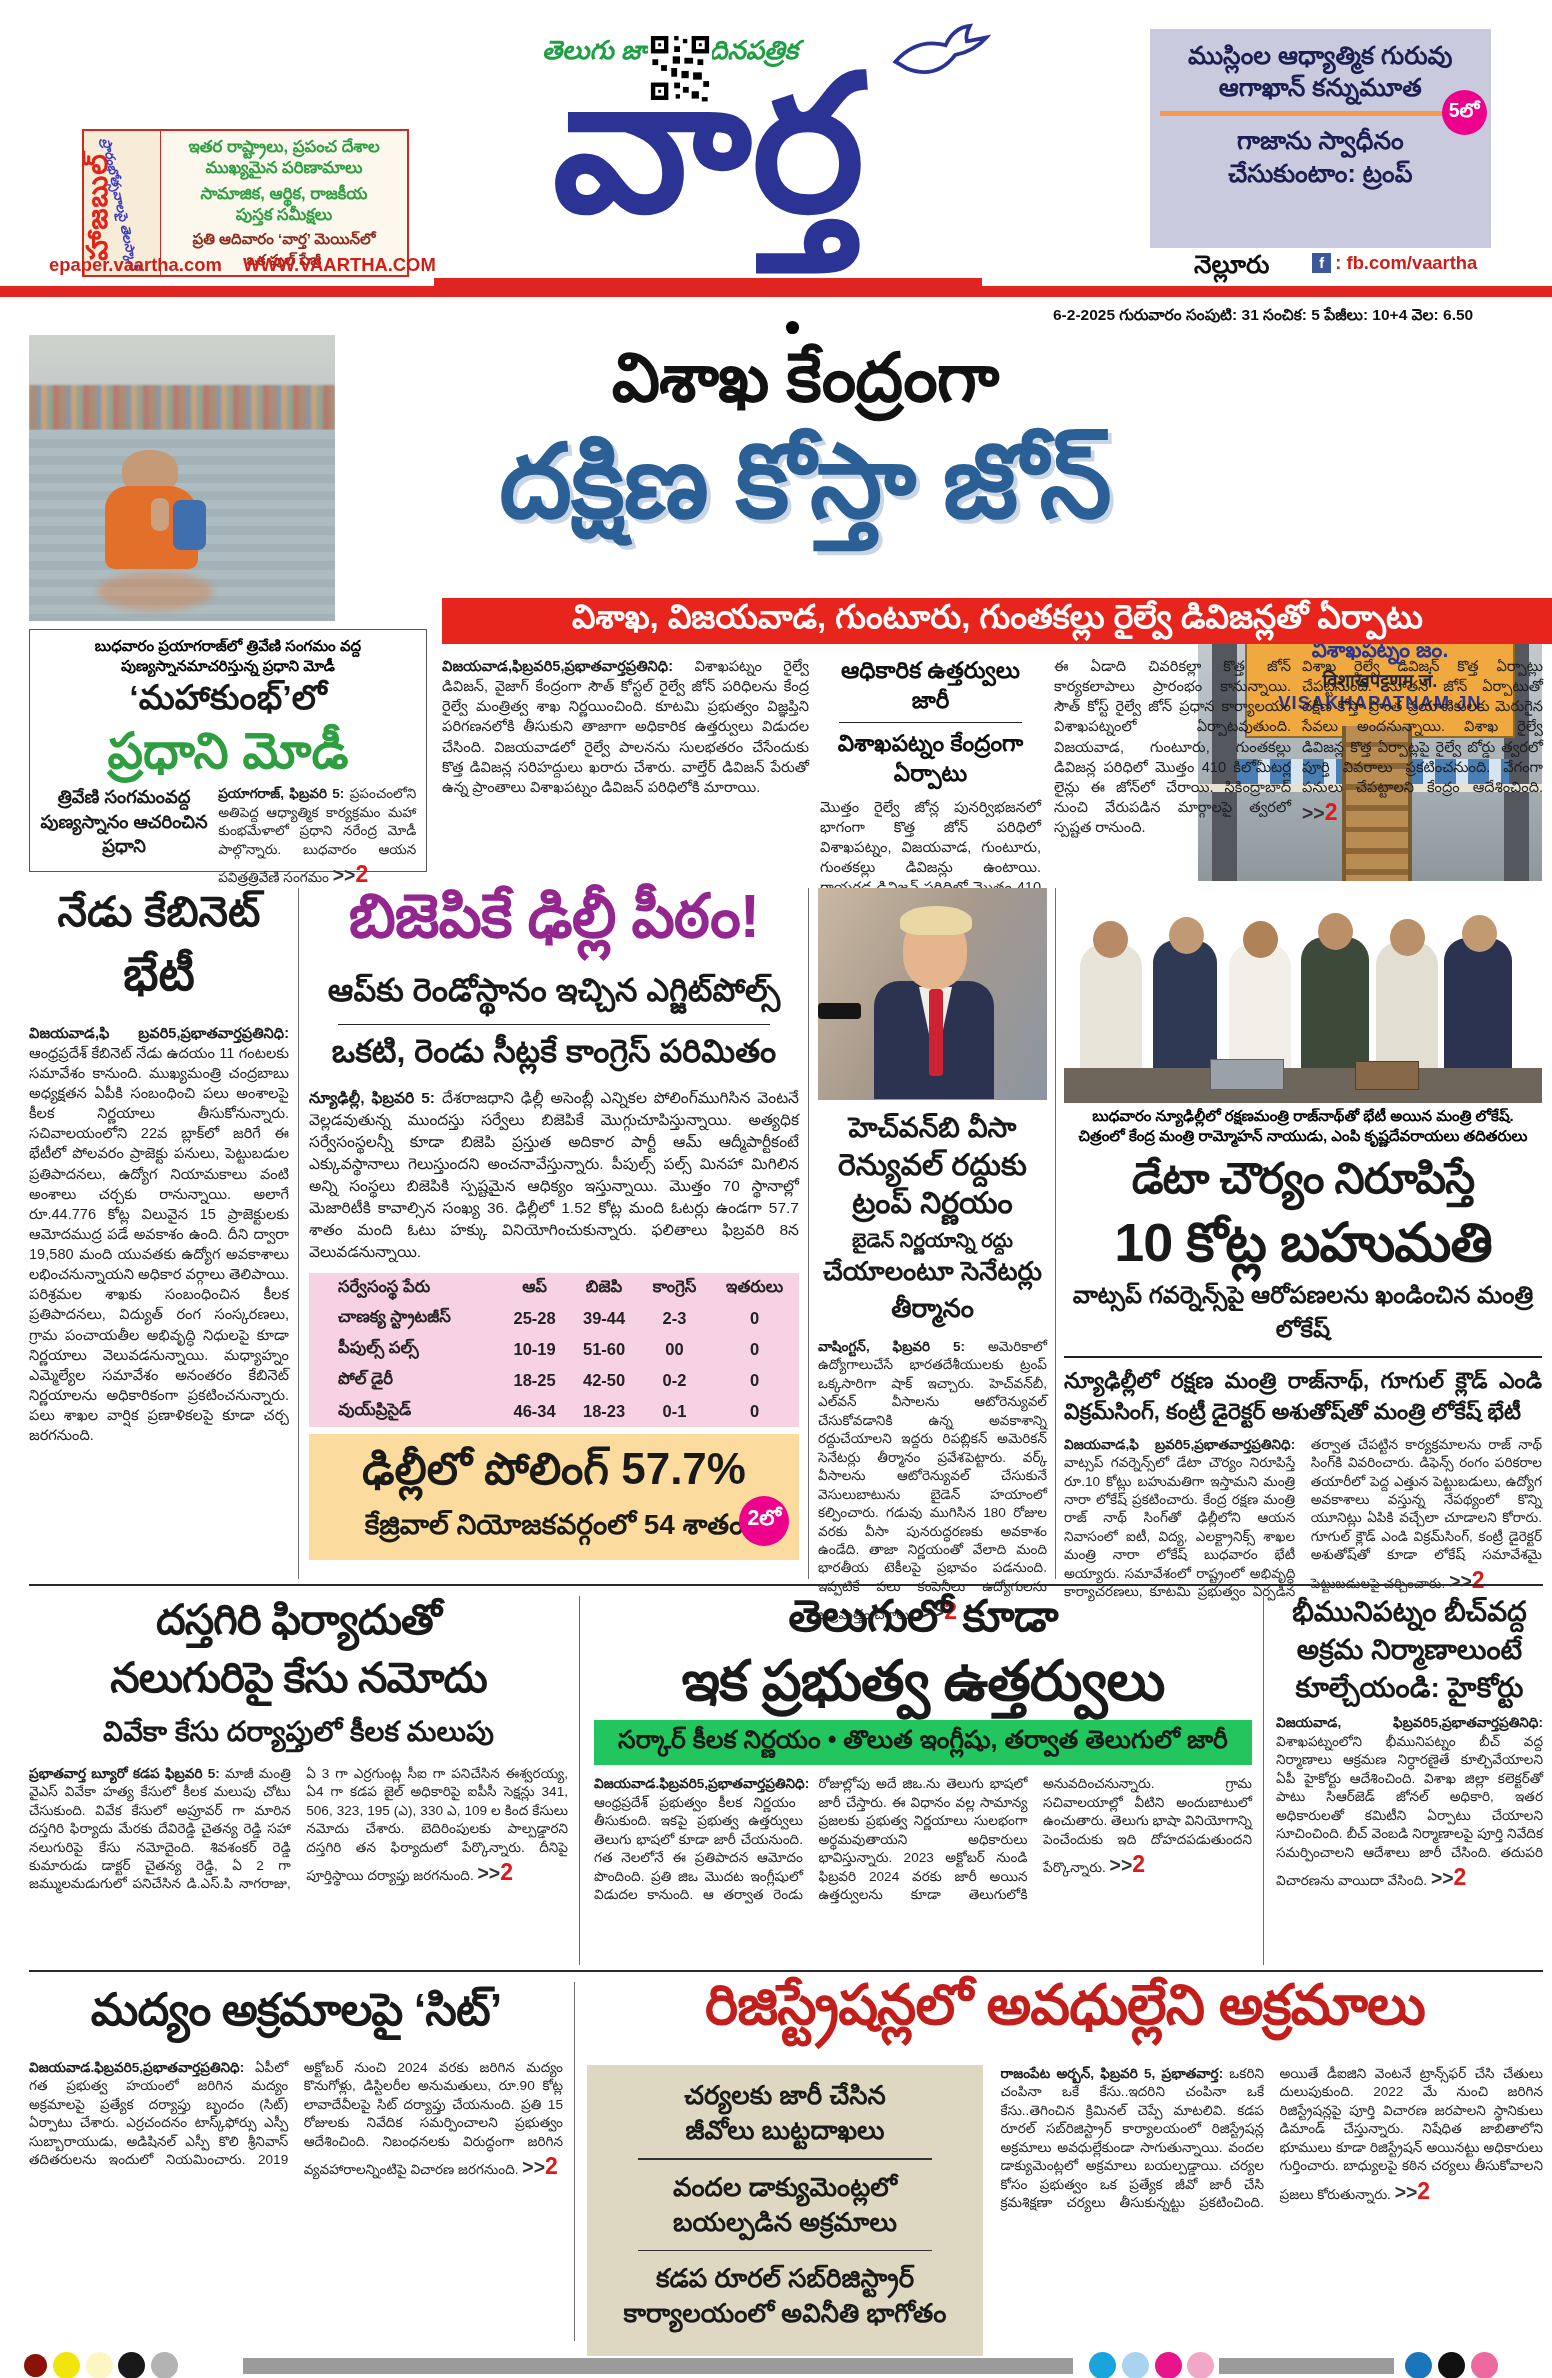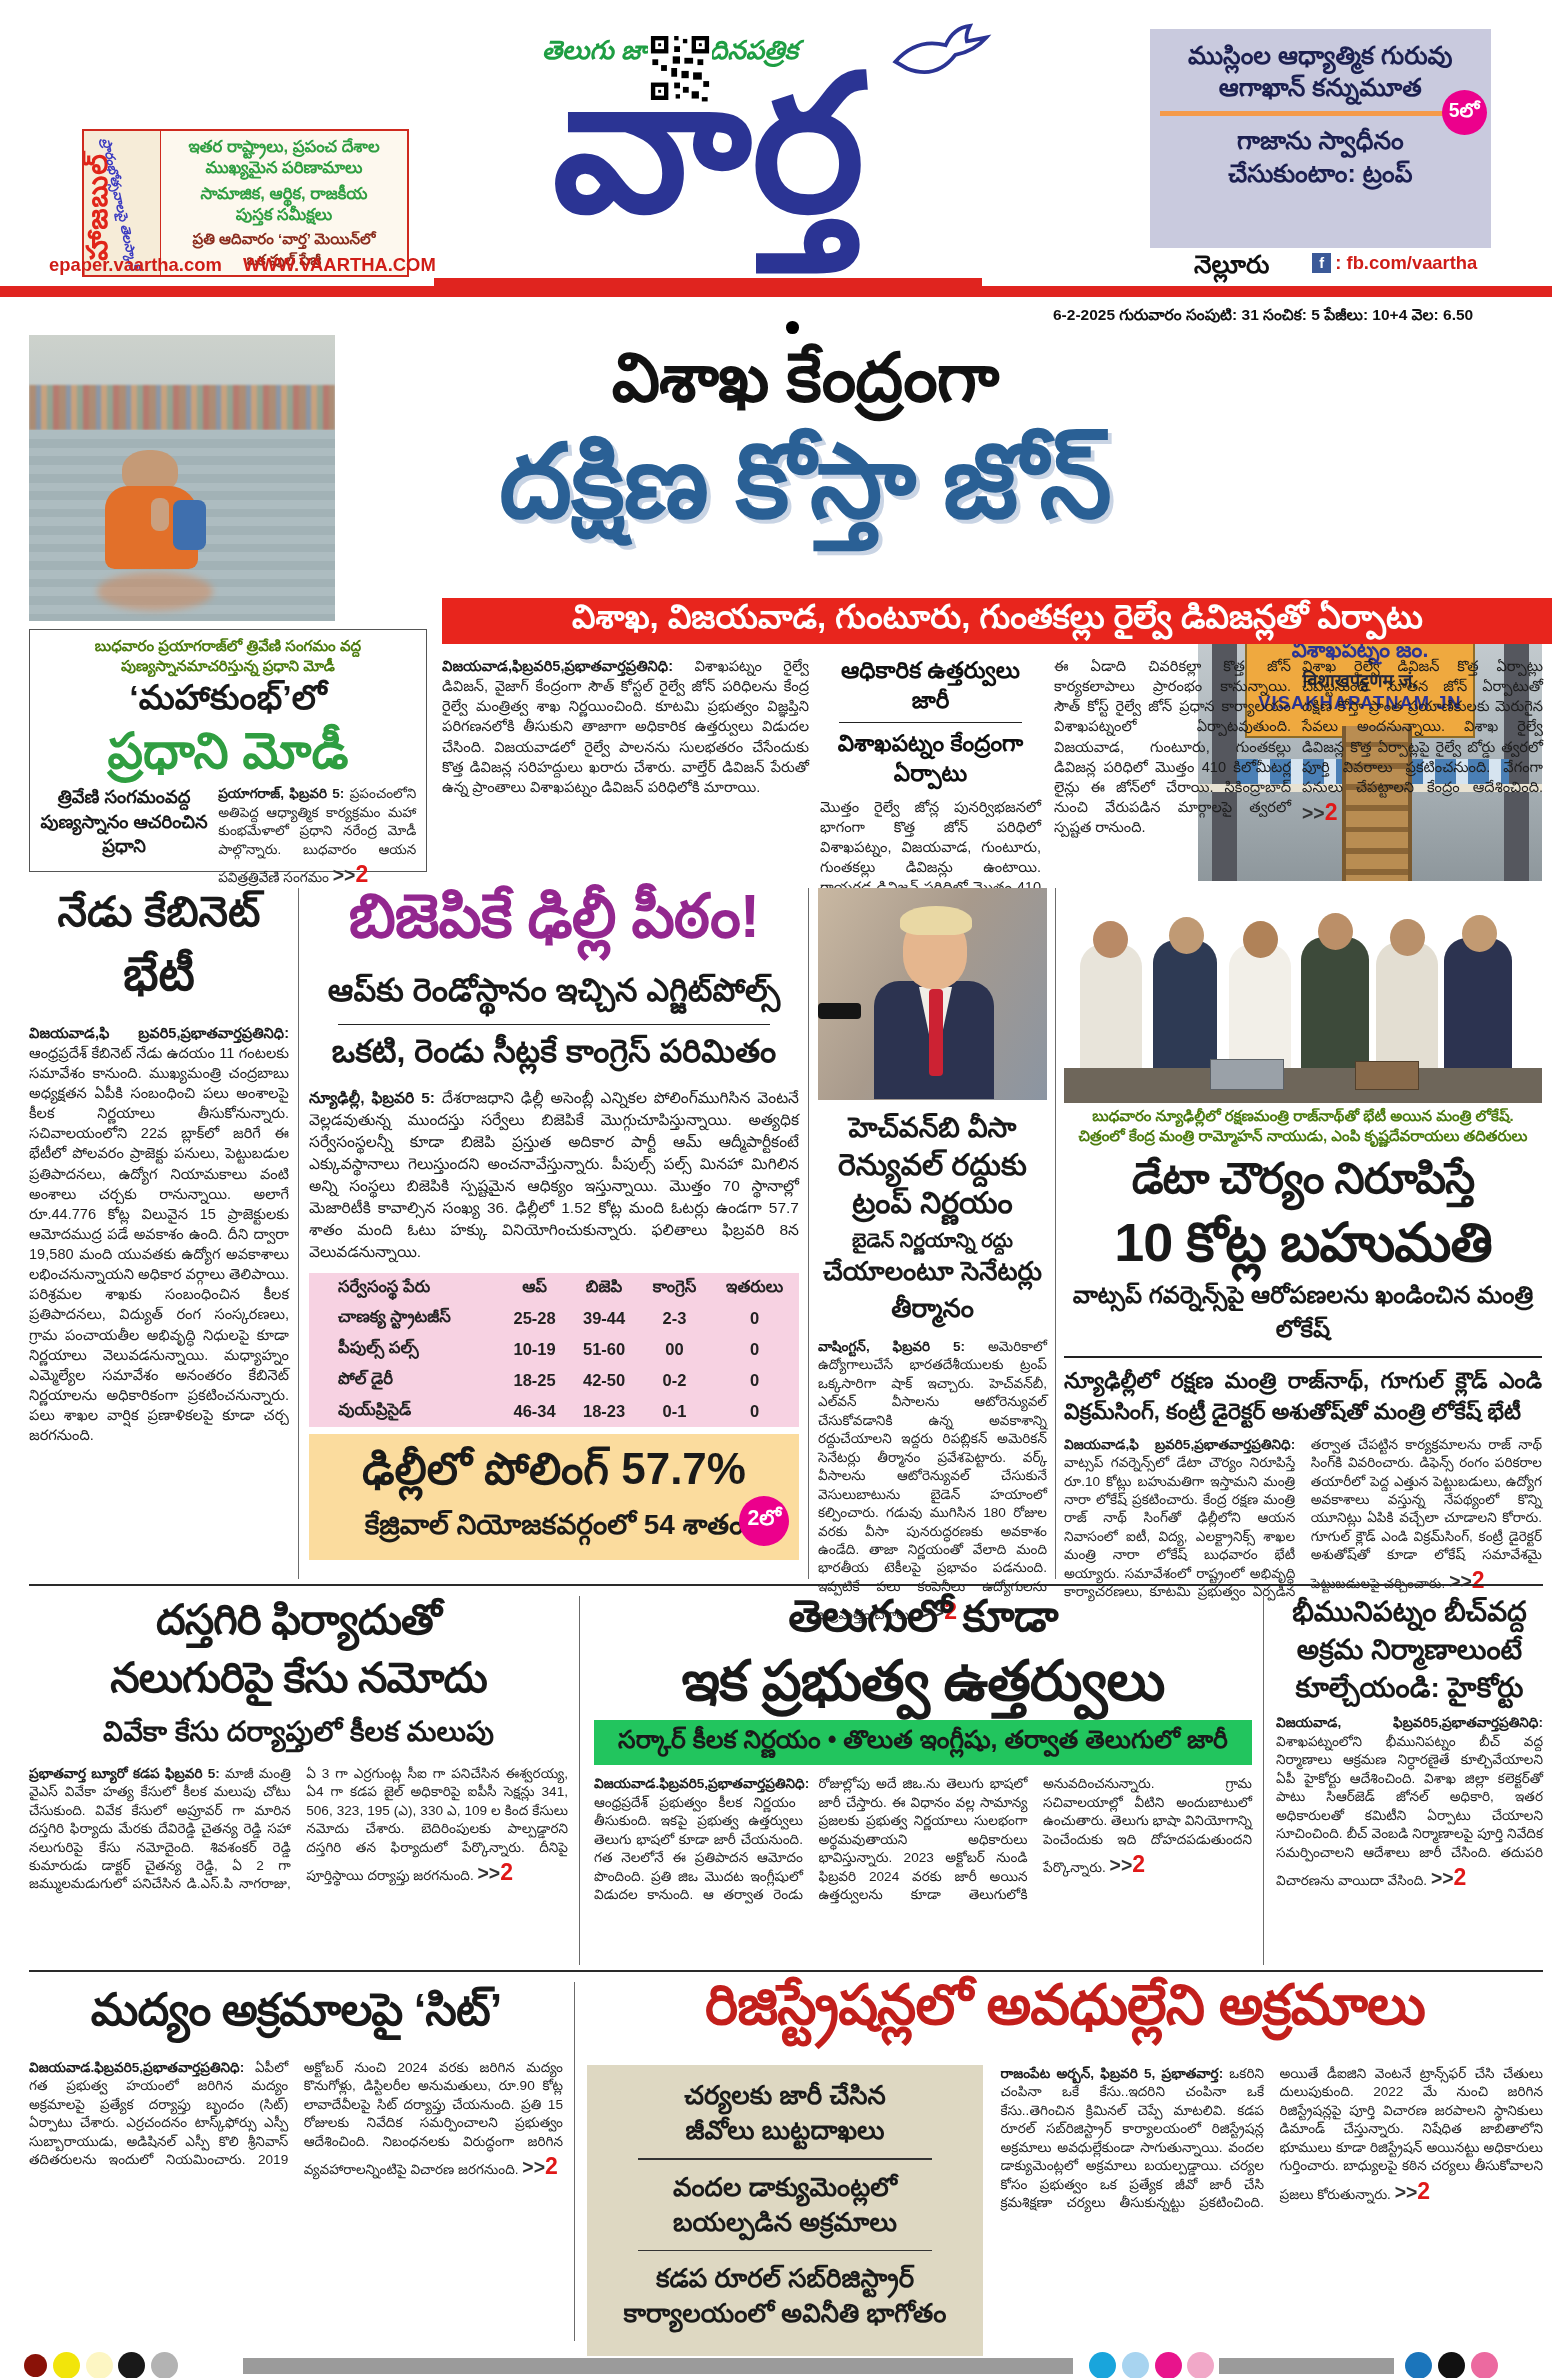--- a/index.html
+++ b/index.html
@@ -39,21 +39,21 @@
   .pubs{font-size:12px;color:#333;}
   .dateline{font-size:15.5px;font-weight:bold;color:#111;}
   
   .kicker{font-size:68px;font-weight:bold;color:#121212;letter-spacing:-1px;}
   .mainhead{font-size:103px;font-weight:bold;color:#2a6095;letter-spacing:-1px;
             text-shadow:3.9px 3.9px 0 #c9d4e4;}
   .redbar{background:#e8251d;color:#fff;font-weight:bold;font-size:33px;display:flex;align-items:center;justify-content:center;}
   .subhead-m{font-weight:bold;font-size:23px;text-align:center;color:#111;line-height:1.3;}
   
   .photo{overflow:hidden;position:relative;}
-  .caption{font-size:15px;font-weight:bold;color:#4d7c0f;text-align:center;line-height:1.35;}
+  .caption{font-size:15px;font-weight:bold;color:#000000;text-align:center;line-height:1.35;}
   .green-head{color:#2f9e41;font-weight:bold;}
   .purple-head{color:#93278f;font-weight:bold;}
   .table-pink{background:#f7d2e2;font-size:16.5px;color:#222;border-collapse:collapse;width:100%;}
   .table-pink td,.table-pink th{padding:3.9px 5.8px;text-align:center;font-weight:bold;}
   .table-pink td:first-child,.table-pink th:first-child{text-align:left;padding-left:29px;}
   .orangebox{background:#fbdc9e;position:relative;}
   .graybar{background:#22c55e;font-weight:bold;font-size:25px;display:flex;align-items:center;justify-content:center;}
   .tanbox{background:#ded8c2;padding:13.6px 11.6px;}
   .tan-line{font-weight:bold;font-size:26px;text-align:center;color:#1a1a1a;line-height:1.35;}
   .tan-div{height:1.9px;background:#333;margin:9.7px 39px;}
@@ -154,21 +154,21 @@
     <div class="abs" style="left:122px;top:163px;width:17.5px;height:33px;background:#caa07f;border-radius:7.8px;"></div>
     <div class="abs" style="left:68px;top:237px;width:116px;height:39px;background:#d8814c;opacity:.45;border-radius:50%;filter:blur(3.9px);"></div>
   </div>
 
   <div class="abs kicker ctr" style="left:417px;top:338px;width:776px;">విశాఖ కేంద్రంగా</div>
   <div class="abs mainhead ctr" style="left:378px;top:423px;width:854px;">దక్షిణ కోస్తా జోన్</div>
 
   <div class="abs photo" style="left:1198px;top:335px;width:344px;height:260px;background:linear-gradient(#c7ced2 0%,#aab3b8 55%,#8e979c 100%);">
     <div class="abs" style="left:13.6px;top:0;width:25px;height:260px;background:#55575e;"></div>
     <div class="abs" style="left:306px;top:0;width:25px;height:260px;background:#55575e;"></div>
-    <div class="abs" style="left:47px;top:11.6px;width:230px;height:105px;background:#efa93f;border:2.9px solid #8c6b28;padding:3.9px 1.9px;box-sizing:border-box;">
+    <div class="abs" style="left:47px;top:11.6px;width:270px;height:105px;background:#efa93f;border:2.9px solid #8c6b28;padding:3.9px 1.9px;box-sizing:border-box;">
       <div class="ctr b" style="font-size:21.3px;color:#2b3494;">విశాఖపట్నం జం.</div>
       <div class="ctr b" style="font-size:18.4px;color:#23263c;">विशाखपट्टणम जं.</div>
       <div class="ctr b" style="font-size:18.4px;color:#2b3494;letter-spacing:1px;">VISAKHAPATNAM JN</div>
     </div>
     <div class="abs" style="left:39px;top:138px;width:272px;height:25px;background:#4a7fb5;background-image:repeating-linear-gradient(90deg,transparent 0 21.3px,#d6e4f0 21.3px 33px);"></div>
     <div class="abs" style="left:0;top:163px;width:344px;height:7.8px;background:#e8e2d2;"></div>
     <div class="abs" style="left:144px;top:105px;width:62px;height:155px;background:repeating-linear-gradient(#b98d52 0 15.5px,#8a6536 15.5px 21.3px);border-left:4.9px solid #7a5a30;border-right:4.9px solid #7a5a30;"></div>
   </div>
 
   <div class="abs redbar" style="left:442px;top:598px;width:1111px;height:46px;">విశాఖ, విజయవాడ, గుంటూరు, గుంతకల్లు రైల్వే డివిజన్లతో ఏర్పాటు</div>

